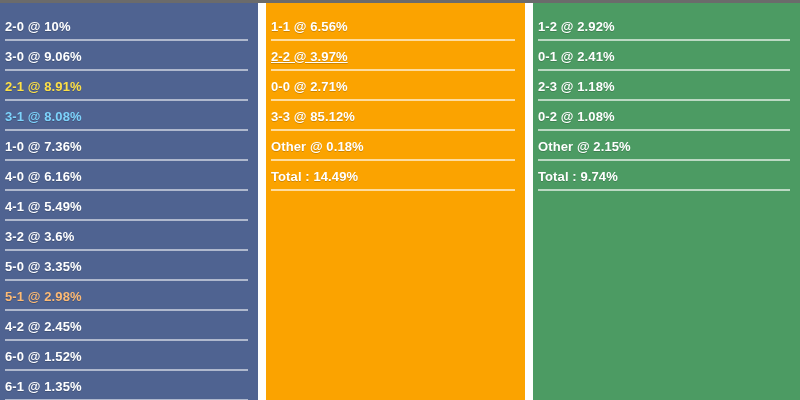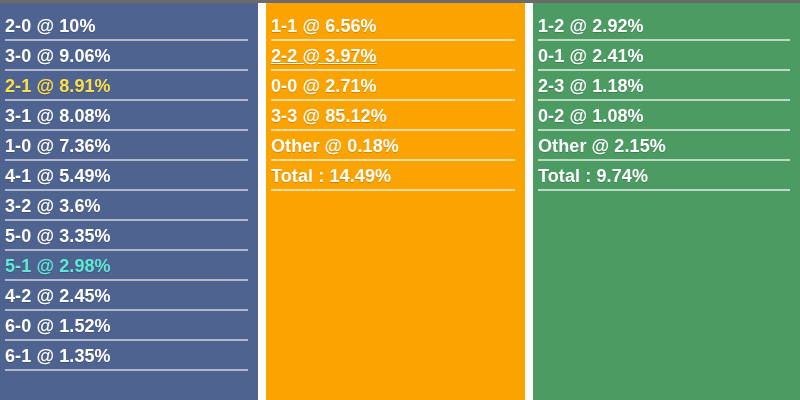--- a/index.html
+++ b/index.html
@@ -73,21 +73,21 @@
     height: 30px;
     box-sizing: border-box;
     display: flex;
     align-items: center;
     padding-left: 5px;
     padding-right: 10px;
   }
 
   .row .label {
     color: #ffffff;
-    font-size: 18px;
+    font-size: 13px;
     font-weight: 700;
     line-height: 1;
     letter-spacing: 0.1px;
     white-space: nowrap;
     text-shadow: 0 1px 0 rgba(0,0,0,0.18);
   }
 
   .row .sep {
     position: absolute;
     left: 5px;
@@ -120,41 +120,45 @@
           </div>
           <div class="row">
             <span class="label" style="color: rgb(255, 255, 255);">3-0 @ 9.06%</span>
             <span class="sep"></span>
           </div>
           <div class="row">
             <span class="label" style="color: #fde047;">2-1 @ 8.91%</span>
             <span class="sep"></span>
           </div>
           <div class="row">
-            <span class="label" style="color: #ffffff; text-align: center;">3-1 @ 8.08%</span>
+            <span class="label" style="color: #7dd3fc; text-align: center;">3-1 @ 8.08%</span>
             <span class="sep"></span>
           </div>
           <div class="row">
             <span class="label" style="color: rgb(255, 255, 255);">1-0 @ 7.36%</span>
             <span class="sep"></span>
           </div>
           <div class="row">
+            <span class="label" style="color: rgb(255, 255, 255);">4-0 @ 6.16%</span>
+            <span class="sep"></span>
+          </div>
+          <div class="row">
             <span class="label" style="color: rgb(255, 255, 255);">4-1 @ 5.49%</span>
             <span class="sep"></span>
           </div>
           <div class="row">
             <span class="label" style="color: rgb(255, 255, 255);">3-2 @ 3.6%</span>
             <span class="sep"></span>
           </div>
           <div class="row">
             <span class="label" style="color: rgb(255, 255, 255);">5-0 @ 3.35%</span>
             <span class="sep"></span>
           </div>
           <div class="row">
-            <span class="label" style="color: #5eead4;">5-1 @ 2.98%</span>
+            <span class="label" style="color: #fdba74;">5-1 @ 2.98%</span>
             <span class="sep"></span>
           </div>
           <div class="row">
             <span class="label" style="color: rgb(255, 255, 255);">4-2 @ 2.45%</span>
             <span class="sep"></span>
           </div>
           <div class="row">
             <span class="label" style="color: rgb(255, 255, 255);">6-0 @ 1.52%</span>
             <span class="sep"></span>
           </div>

